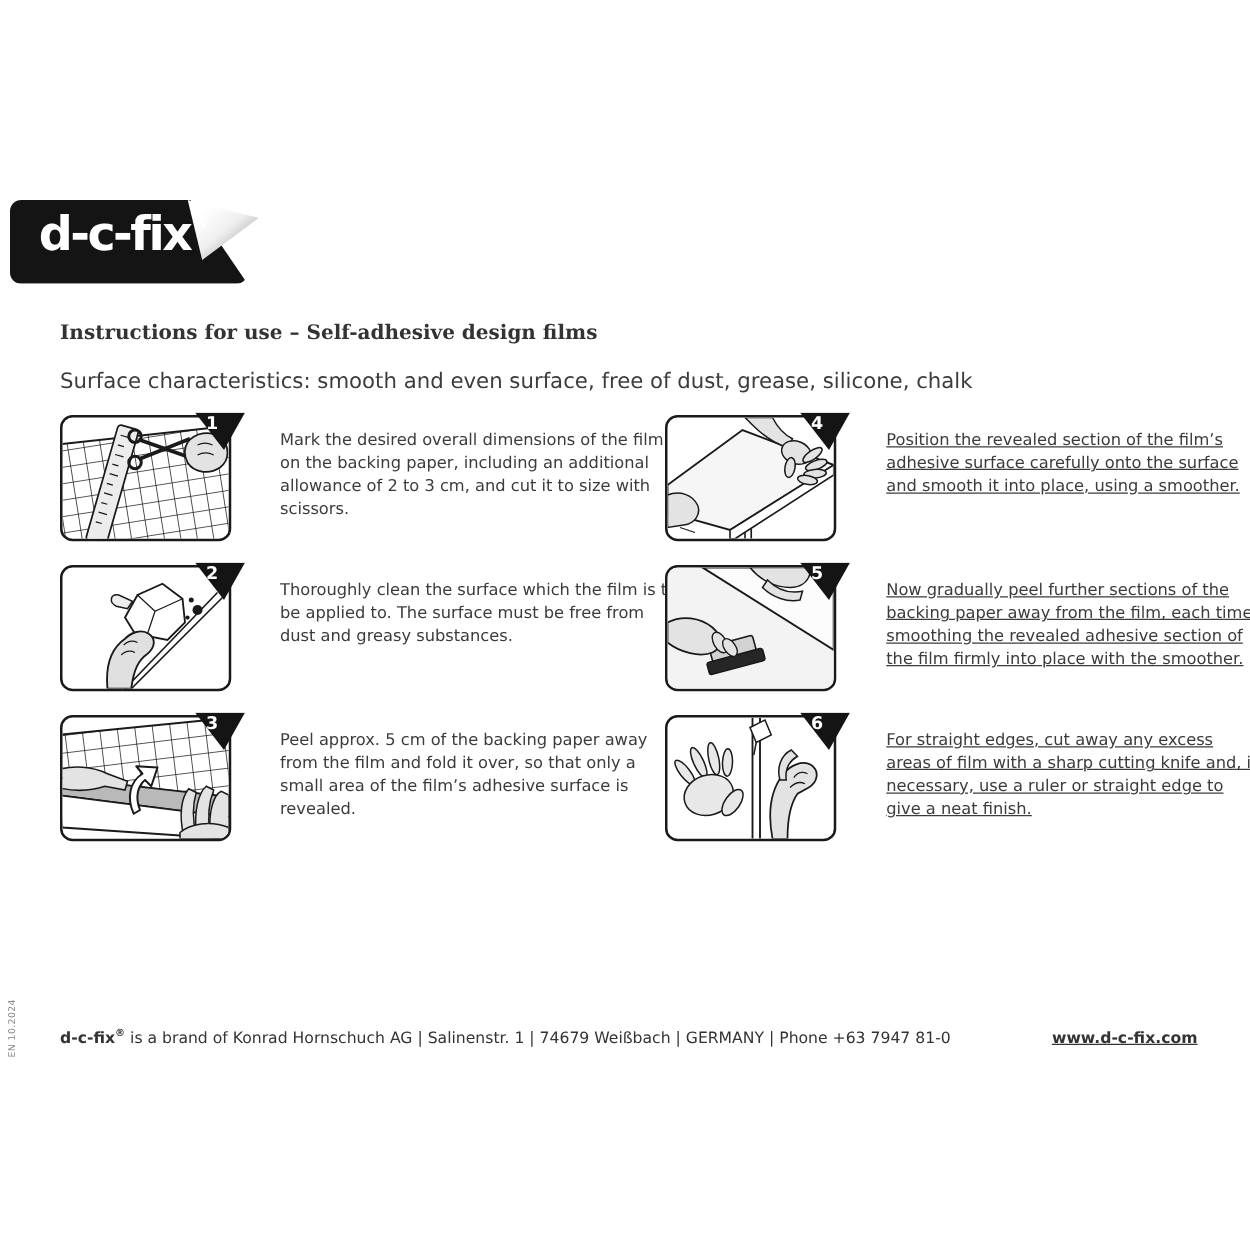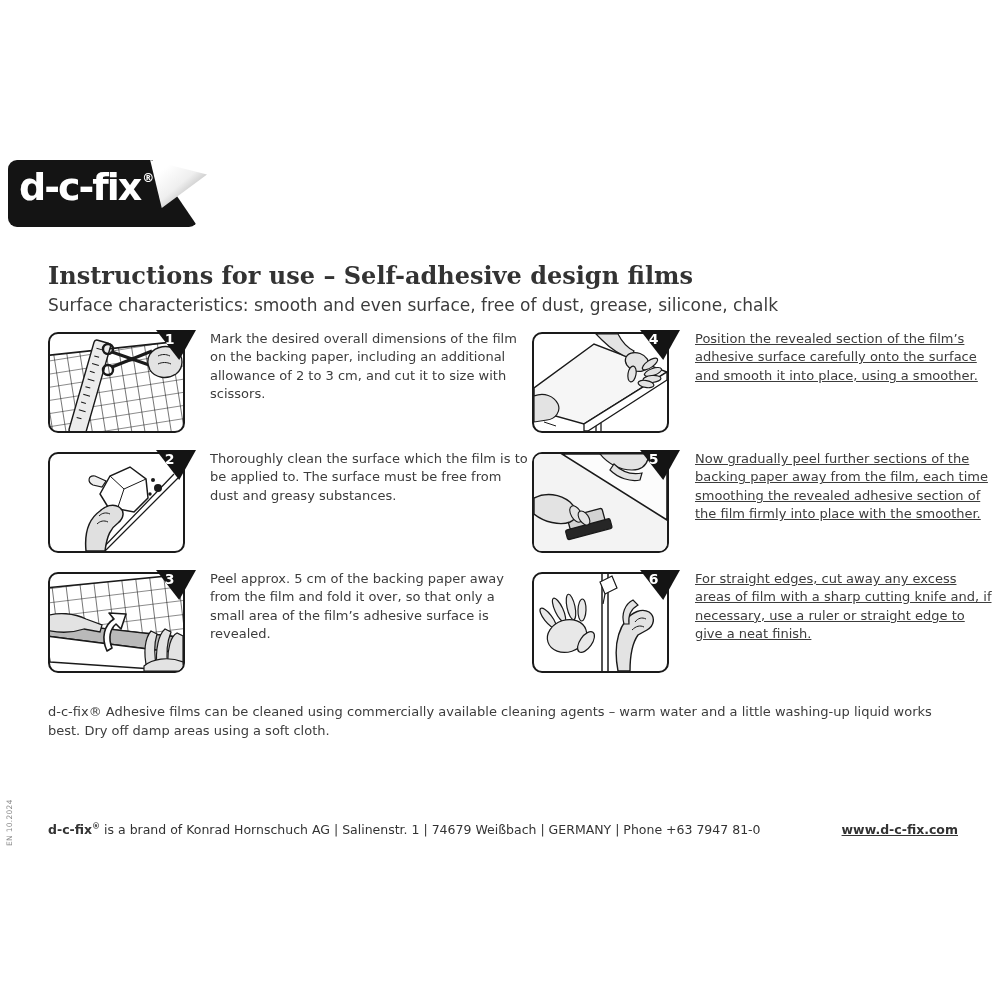--- a/index.html
+++ b/index.html
@@ -13,48 +13,48 @@
     position:absolute; left:0; top:0; width:190px; height:67px;
     background:#141414; border-radius:9px;
     clip-path:polygon(0 0, 76% 0, 100% 100%, 0 100%);
   }
   .logo-fold {
     position:absolute; left:141px; top:0; width:58px; height:48px;
     background:linear-gradient(140deg,#ffffff 22%,#efefef 52%,#8f8f8f 96%);
     clip-path:polygon(2% 0, 100% 30%, 22% 100%);
   }
   .logo-text {
-    position:absolute; left:11px; top:8px; color:#fff; font-weight:bold;
+    position:absolute; left:23px; top:8px; color:#fff; font-weight:bold;
     font-size:38px; letter-spacing:-2px; line-height:1;text-align:right;
   }
   .logo-text sup { font-size:12px; letter-spacing:0; position:relative; top:-4px; left:2px; }
   
   .title {
     position:absolute; left:48px; top:245px;
-    font-family:"DejaVu Serif", serif; font-weight:bold; font-size:24px; color:#333;
+    font-family:"DejaVu Serif", serif; font-weight:bold; font-size:16px; color:#333;
   }
   .subtitle { position:absolute; left:48px; top:295px; font-size:17px; color:#3c3c3c; }
   
   .step { position:absolute; }
   .fig { position:absolute; left:0; top:0; width:137px; height:101px; }
   .fig-clip {
     position:absolute; inset:0; border:2.5px solid #1a1a1a; border-radius:10px;
     overflow:hidden; background:#fff;
   }
   .fig-clip svg { display:block; width:100%; height:100%; }
   .badge {
     position:absolute; top:-2px; right:-11px; width:40px; height:30px;
     background:#141414; clip-path:polygon(0 0, 100% 0, 58% 100%);
   }
   .badge span {
     position:absolute; left:0; right:32%; top:1px; text-align:center;
     color:#fff; font-weight:bold; font-size:14px;
   }
   .step-text {
-    position:absolute; top:-2px; margin:0; font-size:13px; line-height:1.42; color:#3c3c3c;
+    position:absolute; top:-2px; margin:14px; font-size:13px; line-height:1.42; color:#3c3c3c;
   }
   .col-l .step-text { left:162px; width:318px; }
   .col-r .step-text { left:163px; width:300px;text-decoration:underline; }
   
   .care { position:absolute; left:48px; top:703px; width:912px; }
   .care-h { margin:0 0 7px 0; font-size:13.5px; font-weight:bold; color:#222; }
   .care-t { margin:0; font-size:13px; line-height:1.45; }
   .footer {
     position:absolute; left:48px; top:822px; width:910px;
     display:flex; justify-content:space-between; font-size:12.5px; color:#333;
@@ -237,21 +237,20 @@
         </svg>
       </div>
       <div class="badge">
           <span>6</span>
         </div>
     </div>
     <p class="step-text">For straight edges, cut away any excess areas of film with a sharp cutting knife and, if necessary, use a ruler or straight edge to give a neat finish.</p>
   </div>
 
   <div class="care">
-    <p class="care-t">d-c-fix® Adhesive films can be cleaned using commercially available cleaning agents – warm water and a little washing-up liquid works best. Dry off damp areas using a soft cloth.</p>
   </div>
 
   <div class="footer">
     <div><b><span>d-c-fix</span><sup style="font-size:8px;">®</sup></b><span> is a brand of Konrad Hornschuch AG | Salinenstr. 1 | 74679 Weißbach | GERMANY | Phone +63 7947 81-0</span></div>
     <div class="site">www.d-c-fix.com</div>
   </div>
 
   <div class="side-note">EN 10.2024</div>
 
 </div>

